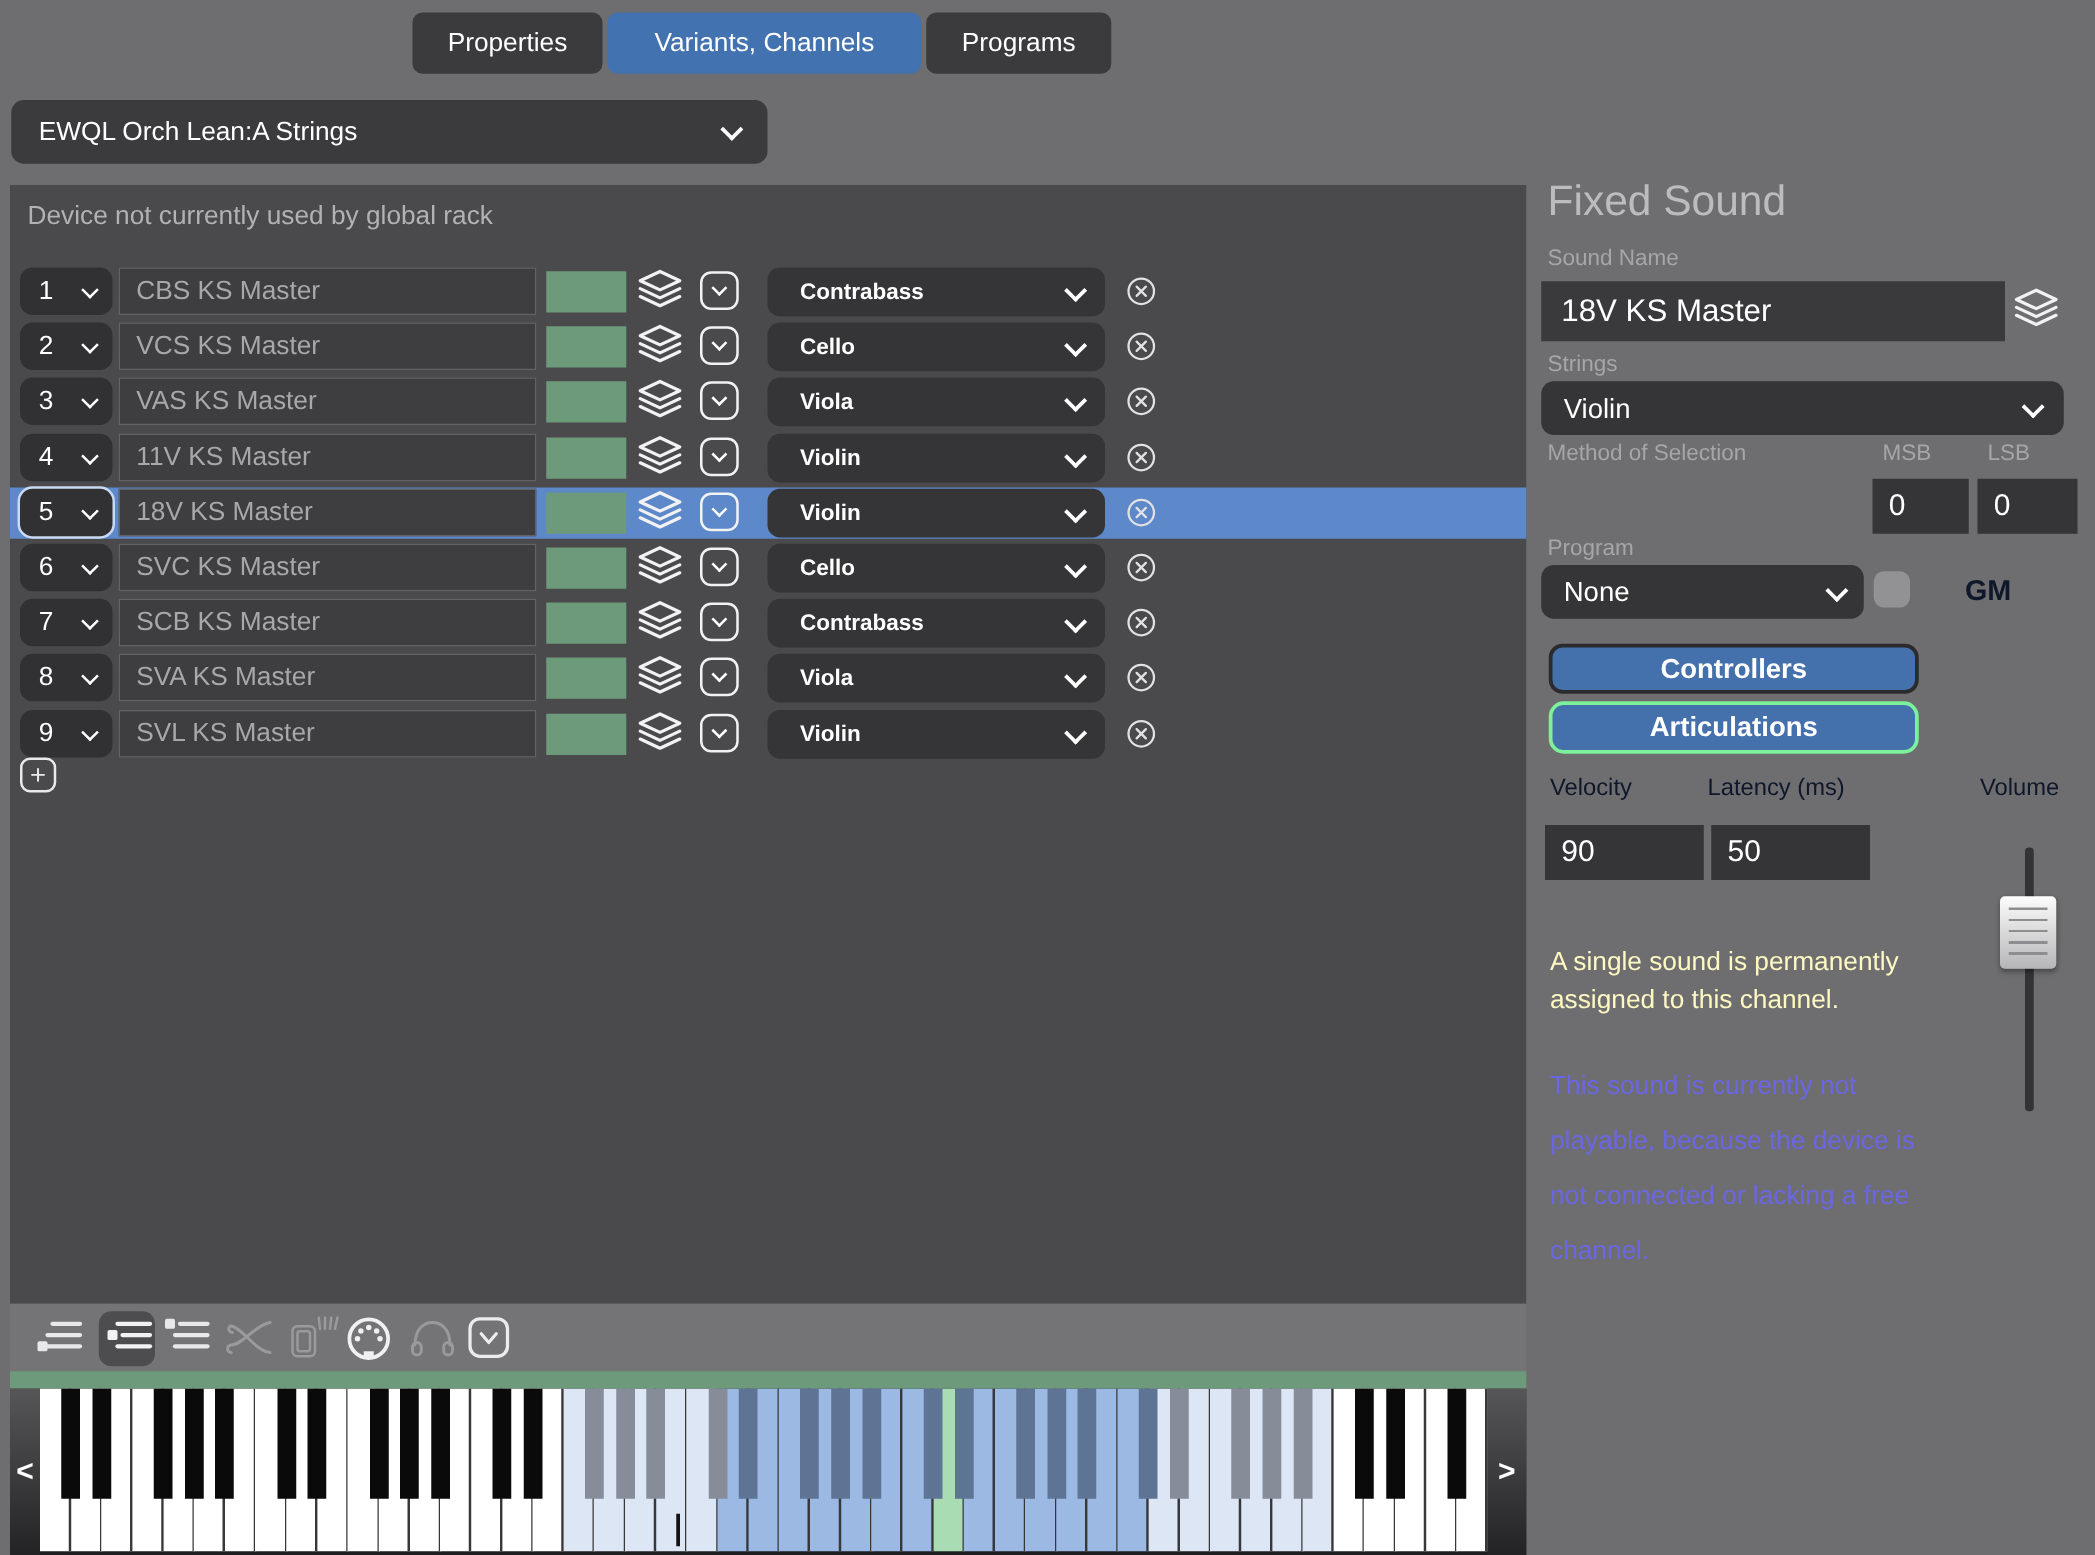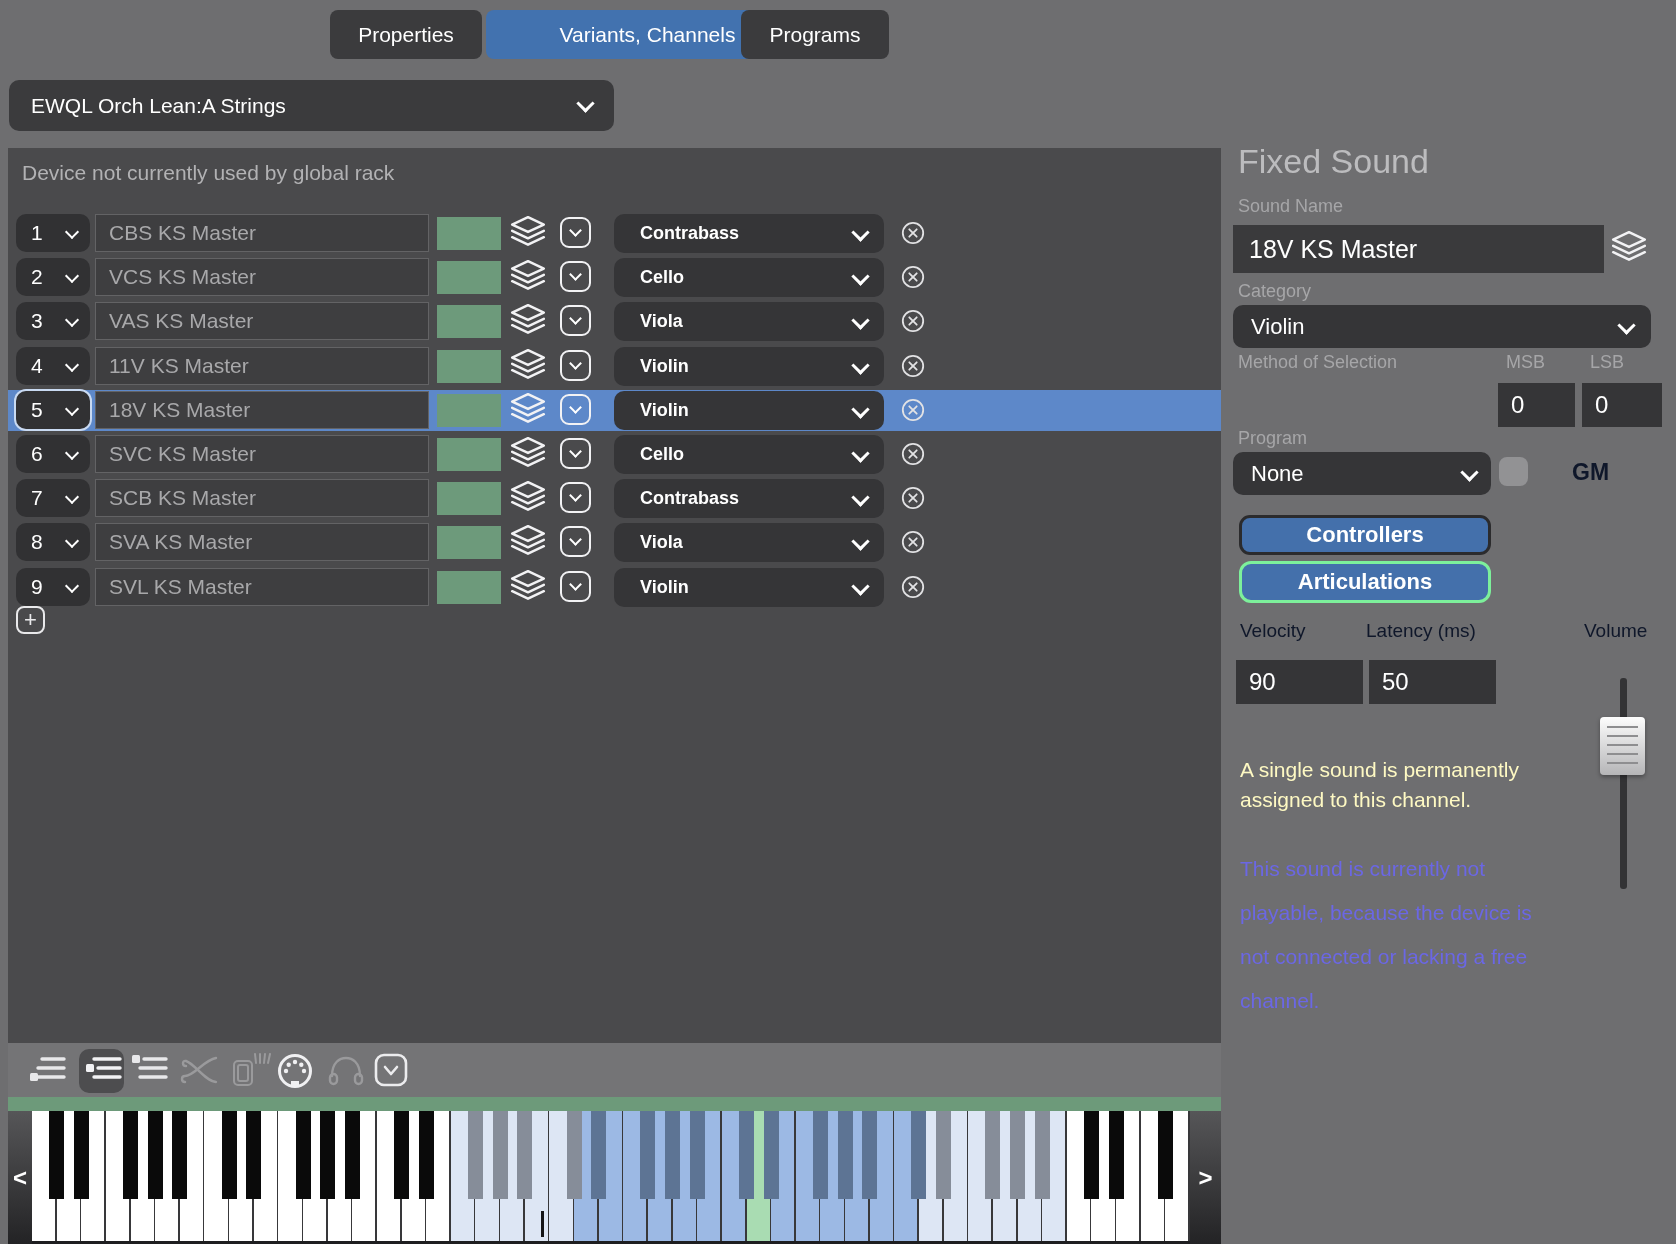--- a/index.html
+++ b/index.html
@@ -1,21 +1,21 @@
 <!DOCTYPE html>
 <html><head>
 <meta charset="utf-8">
 <style>
   html,body{margin:0;padding:0;background:#6e6e70;}
   #canvas{position:relative;width:1676px;height:1244px;background:#6e6e70;overflow:hidden;
           font-family:"Liberation Sans",sans-serif;-webkit-font-smoothing:antialiased;}
   
   .tab{position:absolute;top:10px;height:49px;border-radius:8px;color:#fff;font-size:21px;font-weight:500;
        display:flex;align-items:center;justify-content:center;background:#3b3b3d;cursor:default;}
-  .tab.active{background:#4272af;padding-left:36px;}
+  .tab.active{background:#4272af;}
   #tab-properties{left:330px;width:152px;}
   #tab-variants{left:486px;width:251px;}
   #tab-programs{left:741px;width:148px;}
   
   #device-dd{position:absolute;left:9px;top:80px;width:557px;height:51px;background:#3b3b3d;border-radius:10px;padding-left:48px;}
   #device-dd .txt{position:absolute;left:22px;top:0;line-height:51px;color:#fff;font-size:21px;}
   .chev{position:absolute;width:10px;height:10px;border:solid #fff;border-width:0 3px 3px 0;transform:rotate(45deg);}
   #device-dd .chev{right:22px;top:17px;}
   
   #panel{position:absolute;left:8px;top:148px;width:1213px;height:895px;background:#4a4a4c;}
@@ -69,21 +69,21 @@
   #mos-select .fval{left:18px;font-size:22px;line-height:44px;font-weight:500;}
   #mos-select .chev{right:15px;top:15px;}
   #msb-field{left:1498px;top:383px;width:77px;height:44px;background:#353537;}
   #lsb-field{left:1582px;top:383px;width:80px;height:44px;background:#353537;}
   #msb-field .fval,#lsb-field .fval{left:13px;font-size:24px;line-height:44px;}
   #prog-select{left:1233px;top:452px;width:258px;height:43px;}
   #prog-select .fval{left:18px;font-size:22px;line-height:43px;font-weight:500;}
   #prog-select .chev{right:15px;top:14px;}
   #gm-box{position:absolute;left:1499px;top:457px;width:29px;height:29px;border-radius:8px;background:#929294;}
   #gm-label{position:absolute;left:1572px;top:459px;font-size:23px;font-weight:700;color:#0f172a;}
-  .rp-btn{position:absolute;left:1239px;width:252px;background:#4470ab;color:#fff;font-size:22px;font-weight:600;
+  .rp-btn{position:absolute;left:1239px;width:296px;background:#4470ab;color:#fff;font-size:22px;font-weight:600;
           display:flex;align-items:center;justify-content:center;box-sizing:border-box;}
   #controllers-btn{top:515px;height:40px;border:3px solid #2b2b2d;border-radius:11px;}
   #articulations-btn{top:561px;height:42px;border:3px solid #7df09b;border-radius:12px;}
   .sm-label{position:absolute;font-size:19px;color:#0f172a;}
   #velocity-field{left:1236px;top:660px;width:127px;height:44px;background:#353537;}
   #latency-field{left:1369px;top:660px;width:127px;height:44px;background:#353537;}
   #velocity-field .fval,#latency-field .fval{left:13px;font-size:24px;line-height:44px;}
   #vol-track{position:absolute;left:1620px;top:678px;width:7px;height:211px;background:#333335;border-radius:3px;}
   #vol-handle{position:absolute;left:1600px;top:717px;width:45px;height:58px;border-radius:4px;
               background:linear-gradient(180deg,#fdfdfd,#b5b5b7);box-shadow:0 2px 4px rgba(0,0,0,.35);}
@@ -557,21 +557,21 @@
     <span class="fval">18V KS Master</span>
   </div>
   <span id="name-layers">
     <svg width="38" height="36" viewBox="0 0 36 34" fill="none" stroke="#f2f2f4" stroke-width="2.4" stroke-linejoin="round" stroke-linecap="round">
       <polygon points="18,2 33,9 18,16 3,9"></polygon>
       <polyline points="3,15 18,22 33,15"></polyline>
       <polyline points="3,21 18,28 33,21"></polyline>
     </svg>
   </span>
 
-  <div class="rp-label" style="left:1238px;top:281px">Category</div>
+  <div class="rp-label" style="left:1238px;top:281px">Strings</div>
   <div class="rp-select" id="cat-select">
     <span class="fval">Violin</span>
     <span class="chev"></span>
   </div>
 
   <div class="rp-label" style="left:1238px;top:352px">Method of Selection</div>
   <div class="rp-label" style="left:1506px;top:352px">MSB</div>
   <div class="rp-label" style="left:1590px;top:352px">LSB</div>
   <div class="dark-field" id="msb-field">
     <span class="fval">0</span>

